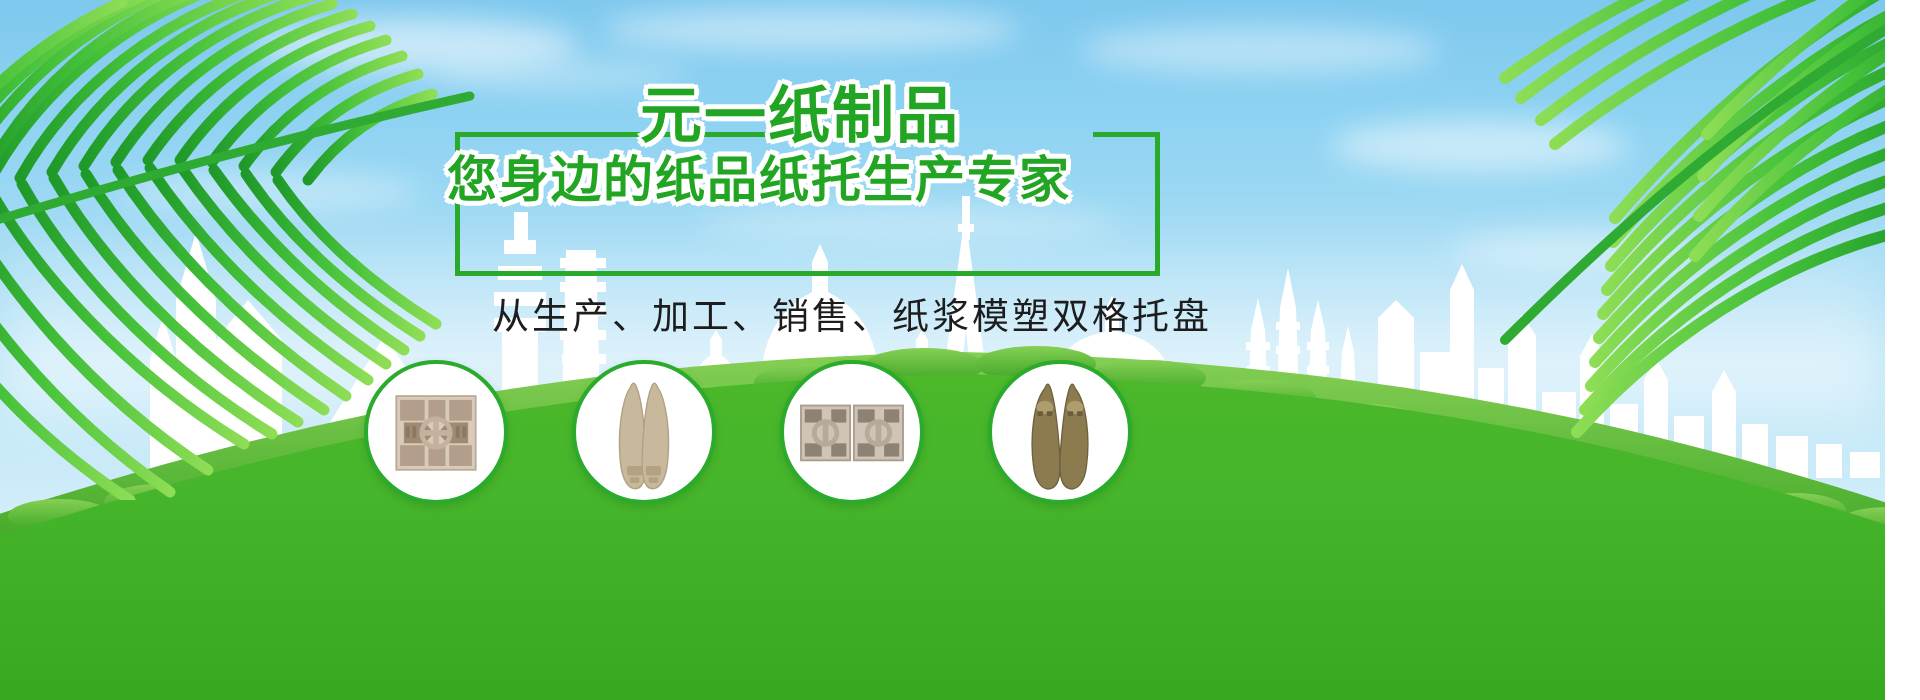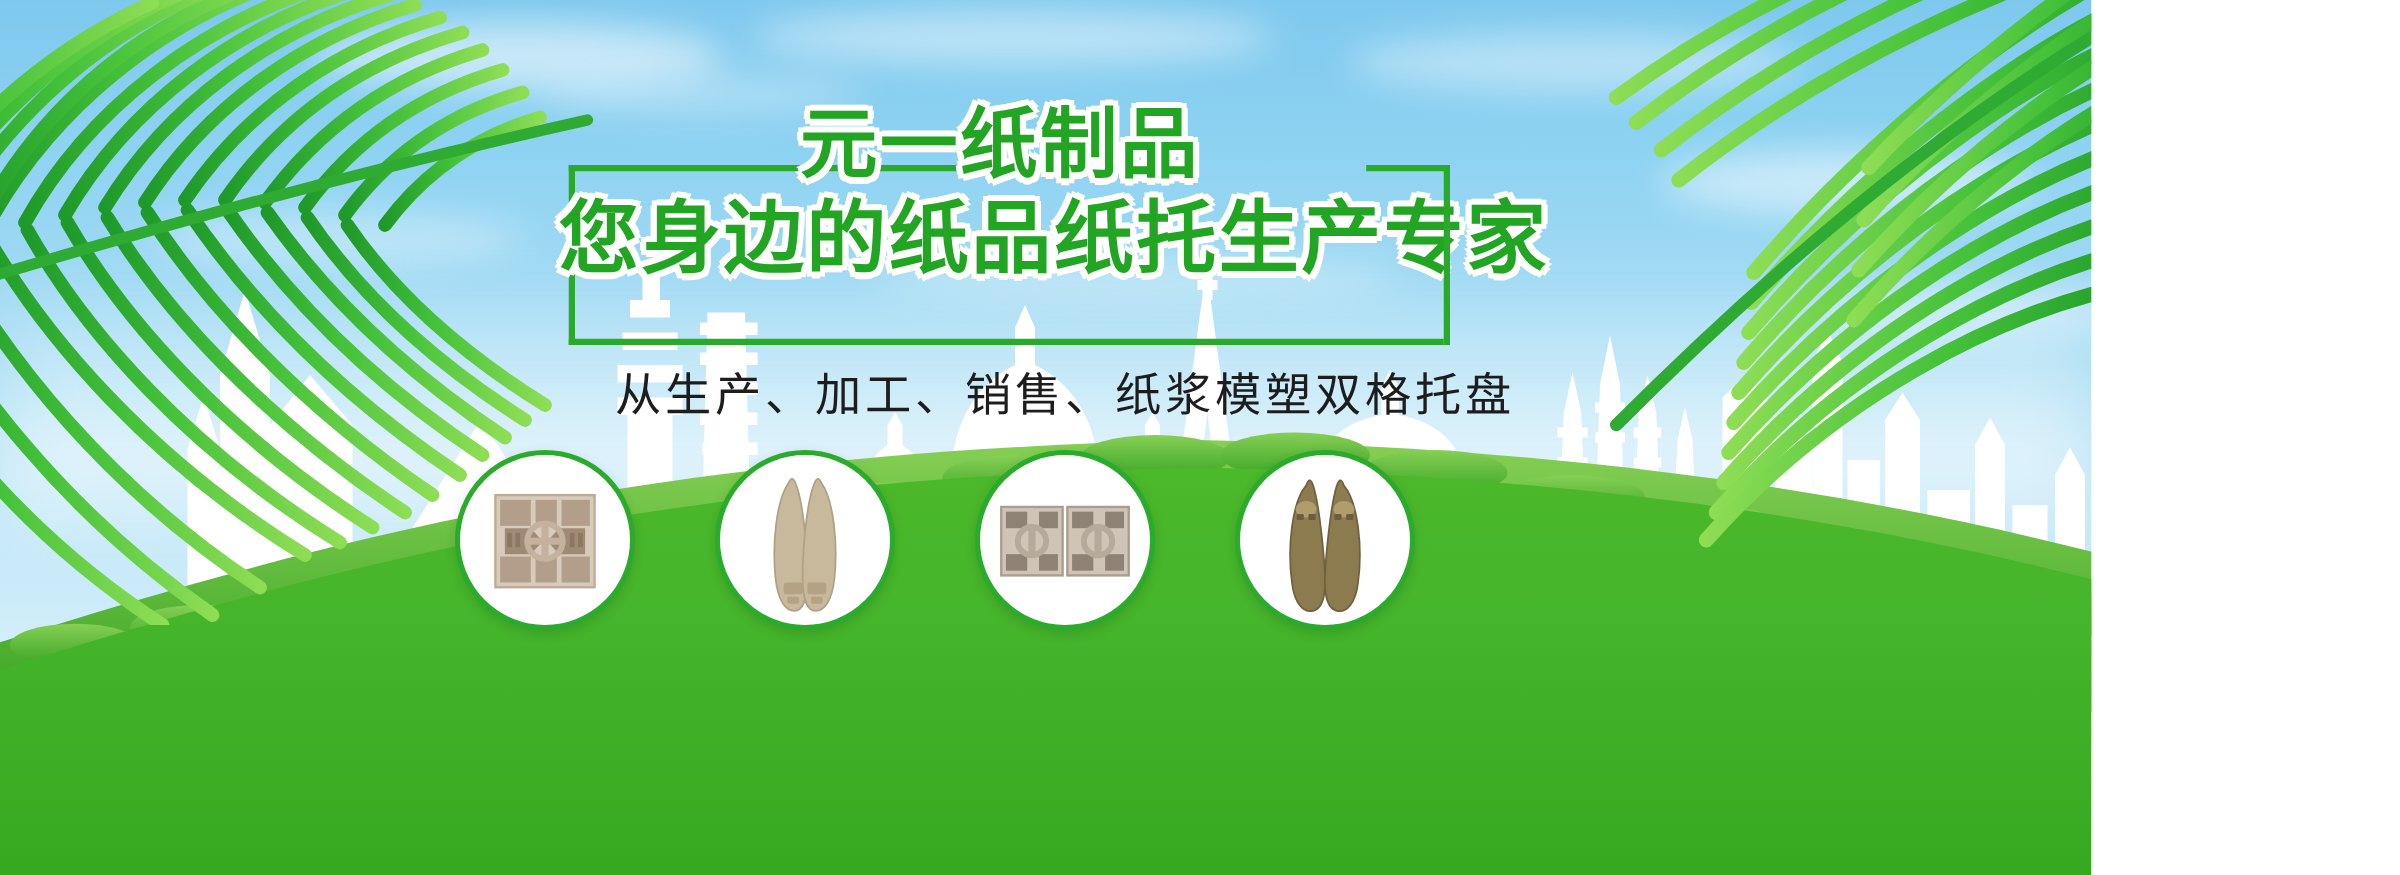--- a/index.html
+++ b/index.html
@@ -1,21 +1,21 @@
 <!DOCTYPE html>
 <html lang="zh-CN"><head>
 <meta charset="utf-8">
 <title>元一纸制品</title>
 <style>
   html,body{margin:0;padding:0;background:#fff;}
   *{box-sizing:border-box;}
 
   #banner{
     position:relative;
-    width:1673px;
+    width:1885px;
     height:700px;
     overflow:hidden;
     font-family:"DejaVu Sans","Liberation Sans",sans-serif;
     background:linear-gradient(180deg,#7ec8ee 0%,#8fd3f2 18%,#a6dcf4 38%,#bfe6f7 58%,#d8f0fa 78%,#eaf7fc 100%);
   }
 
   
   .cloud{position:absolute;background:#ffffff;border-radius:50%;filter:blur(14px);pointer-events:none;}
   .cloud-band{position:absolute;left:0;width:100%;background:#ffffff;pointer-events:none;}
 
@@ -63,22 +63,22 @@
        4px 4px 0 #fff, -4px 4px 0 #fff, 4px -4px 0 #fff, -4px -4px 0 #fff;
   }
   #title-main{
     left:185px;
     top:-8px;
     font-size:62px;
     line-height:72px;
   }
   #title-sub{
     left:-8px;
-    top:64px;
-    font-size:64px;
+    top:52px;
+    font-size:50px;
     line-height:80px;
   }
   #tagline{
     position:absolute;
     left:492px;
     top:286px;
     white-space:nowrap;
     font-size:37px;
     letter-spacing:3px;
     color:#1d1d1d;

